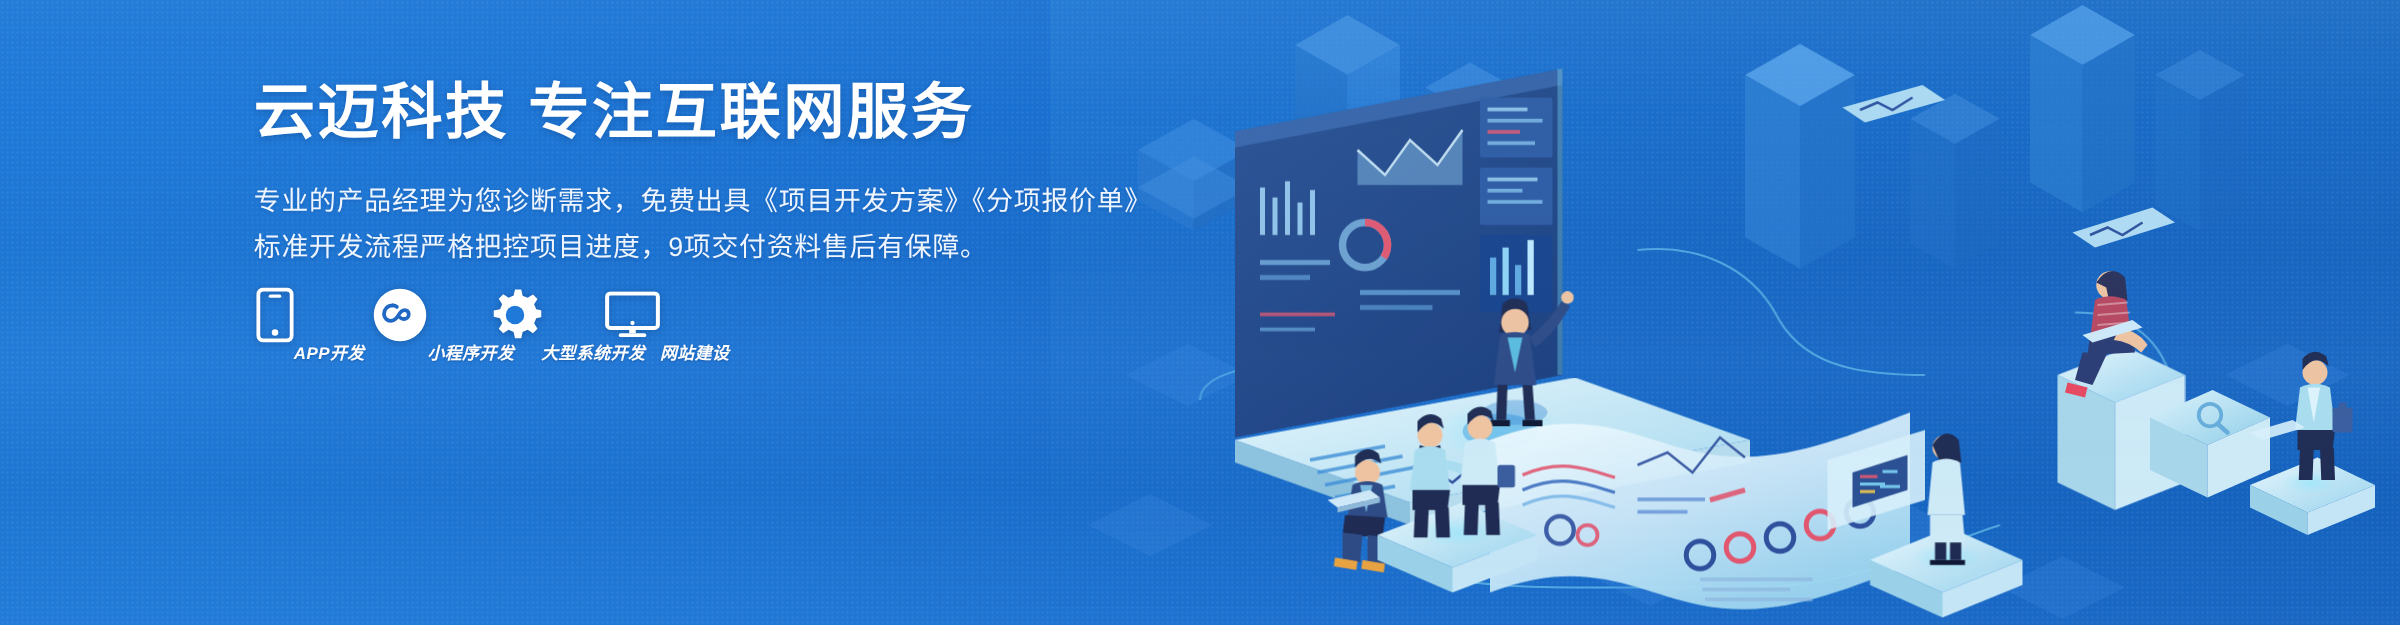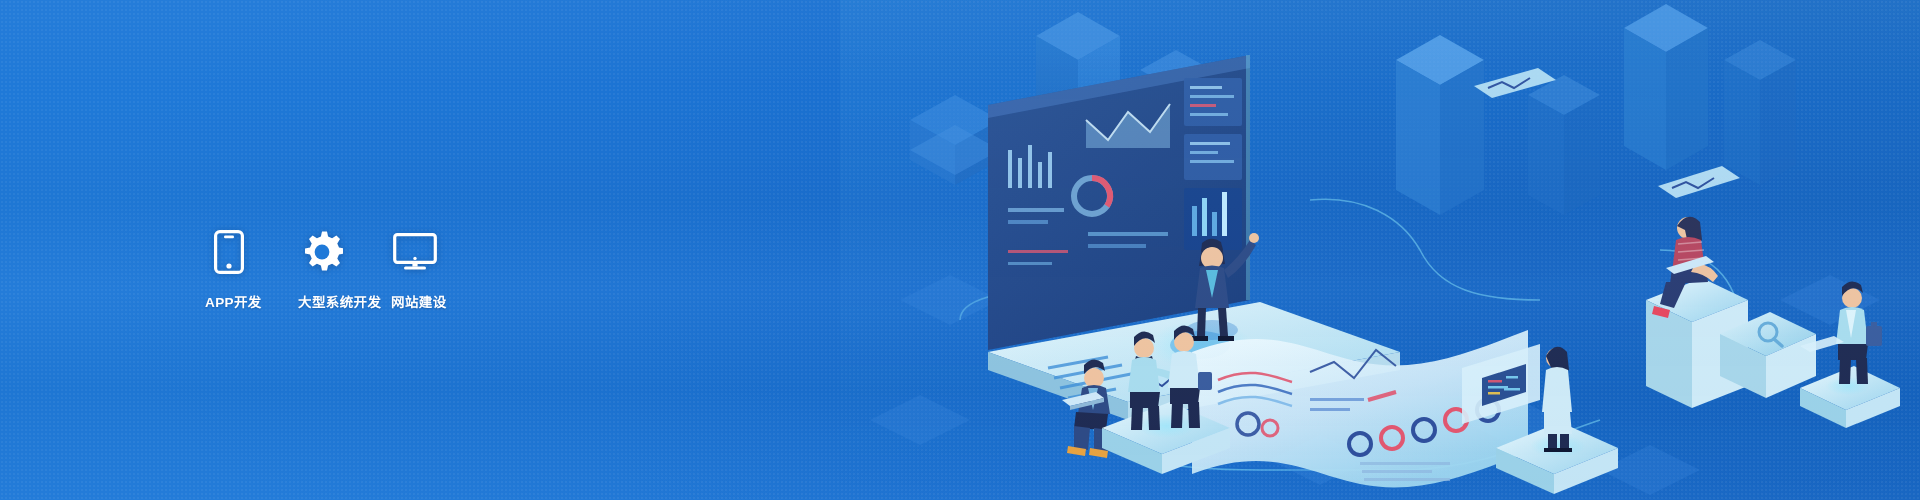--- a/index.html
+++ b/index.html
@@ -44,21 +44,21 @@
     margin-top:23px; color:#eef5ff; font-size:21.5px; line-height:1.72;
     letter-spacing:.6px; white-space:nowrap; font-weight:400;
     text-shadow:0 1px 3px rgba(0,30,80,.2);
   }
 
   
   .services{
     position:absolute; left:205px; top:228px;
     display:flex; align-items:flex-start; gap:21px;
   }
-  .svc{ width:72px; display:flex; flex-direction:column; align-items:flex-start; }
+  .svc{ width:72px; display:flex; flex-direction:row; align-items:flex-end;font-style:italic; }
   .svc .glyph{
     height:48px; width:48px; display:flex; align-items:center; justify-content:center;
     margin-bottom:15px;
   }
   .svc .glyph svg{ display:block; filter:drop-shadow(0 1px 3px rgba(0,25,70,.28)); }
   .svc .cap{
     color:#ffffff; font-size:13.5px; letter-spacing:.4px; white-space:nowrap;
     font-weight:700; text-shadow:0 1px 2px rgba(0,30,80,.3);
   }
 
@@ -419,34 +419,52 @@
         <path d="M708,434 l9,0 0,14 -9,0 z" fill="#1f2a52"></path>
         <path d="M720,434 l9,0 0,14 -9,0 z" fill="#1f2a52"></path>
         <path d="M704,448 l14,0 0,4 -14,0 z" fill="#0f1733"></path>
         <path d="M718,448 l14,0 0,4 -14,0 z" fill="#0f1733"></path>
       </g>
 
       <rect x="0" y="0" width="1080" height="500" fill="url(#gGlow)" opacity=".12"></rect>
     </svg>
   </div>
 
+  <div class="copy">
+    <h1 class="headline">云迈科技 专注互联网服务</h1>
+    <p class="sub">专业的产品经理为您诊断需求，免费出具《项目开发方案》《分项报价单》</p>
+    <p class="sub" style="margin-top:0">标准开发流程严格把控项目进度，9项交付资料售后有保障。</p>
+  </div>
 
   <div class="services">
 
     <div class="svc">
       <span class="glyph">
         <svg width="30" height="44" viewBox="0 0 30 44">
           <rect x="1.6" y="1.6" width="26.8" height="40.8" rx="4.2" fill="none" stroke="#ffffff" stroke-width="3.2"></rect>
           <rect x="10" y="5.6" width="10" height="2.6" rx="1.3" fill="#ffffff"></rect>
           <circle cx="15" cy="36" r="2.6" fill="#ffffff"></circle>
         </svg>
       </span>
       <span class="cap">APP开发</span>
     </div>
 
+    <div class="svc">
+      <span class="glyph">
+        <svg width="44" height="44" viewBox="0 0 44 44">
+          <circle cx="22" cy="22" r="21" fill="#ffffff"></circle>
+          <path d="M16.4,14.2 c-4.6,0 -7.2,3.4 -7.2,6.9 c0,3.3 2.5,5.6 5.3,5.6
+                   c3.1,0 5.0,-2.3 6.3,-4.6 c1.2,-2.2 2.7,-4.1 4.9,-4.1
+                   c1.9,0 3.3,1.4 3.3,3.3 c0,2.2 -1.8,3.9 -4.0,3.9
+                   c-1.3,0 -2.3,-0.5 -3.0,-1.2" fill="none" stroke="#2068c4" stroke-width="3" stroke-linecap="round" stroke-linejoin="round"></path>
+          <path d="M16.3,14.2 c1.3,0 2.4,0.5 3.2,1.3" fill="none" stroke="#2068c4" stroke-width="3" stroke-linecap="round"></path>
+        </svg>
+      </span>
+      <span class="cap">小程序开发</span>
+    </div>
 
 
     <div class="svc">
       <span class="glyph">
         <svg width="42" height="42" viewBox="0 0 42 42">
           <path d="M21,0.5 l5.0,0 1.1,5.0 4.0,1.7 4.3,-2.7 3.6,3.6 -2.7,4.3 1.7,4.0
                    5.0,1.1 0,5.0 -5.0,1.1 -1.7,4.0 2.7,4.3 -3.6,3.6 -4.3,-2.7 -4.0,1.7
                    -1.1,5.0 -5.0,0 -1.1,-5.0 -4.0,-1.7 -4.3,2.7 -3.6,-3.6 2.7,-4.3
                    -1.7,-4.0 -5.0,-1.1 0,-5.0 5.0,-1.1 1.7,-4.0 -2.7,-4.3 3.6,-3.6
                    4.3,2.7 4.0,-1.7 Z" fill="#ffffff"></path>

